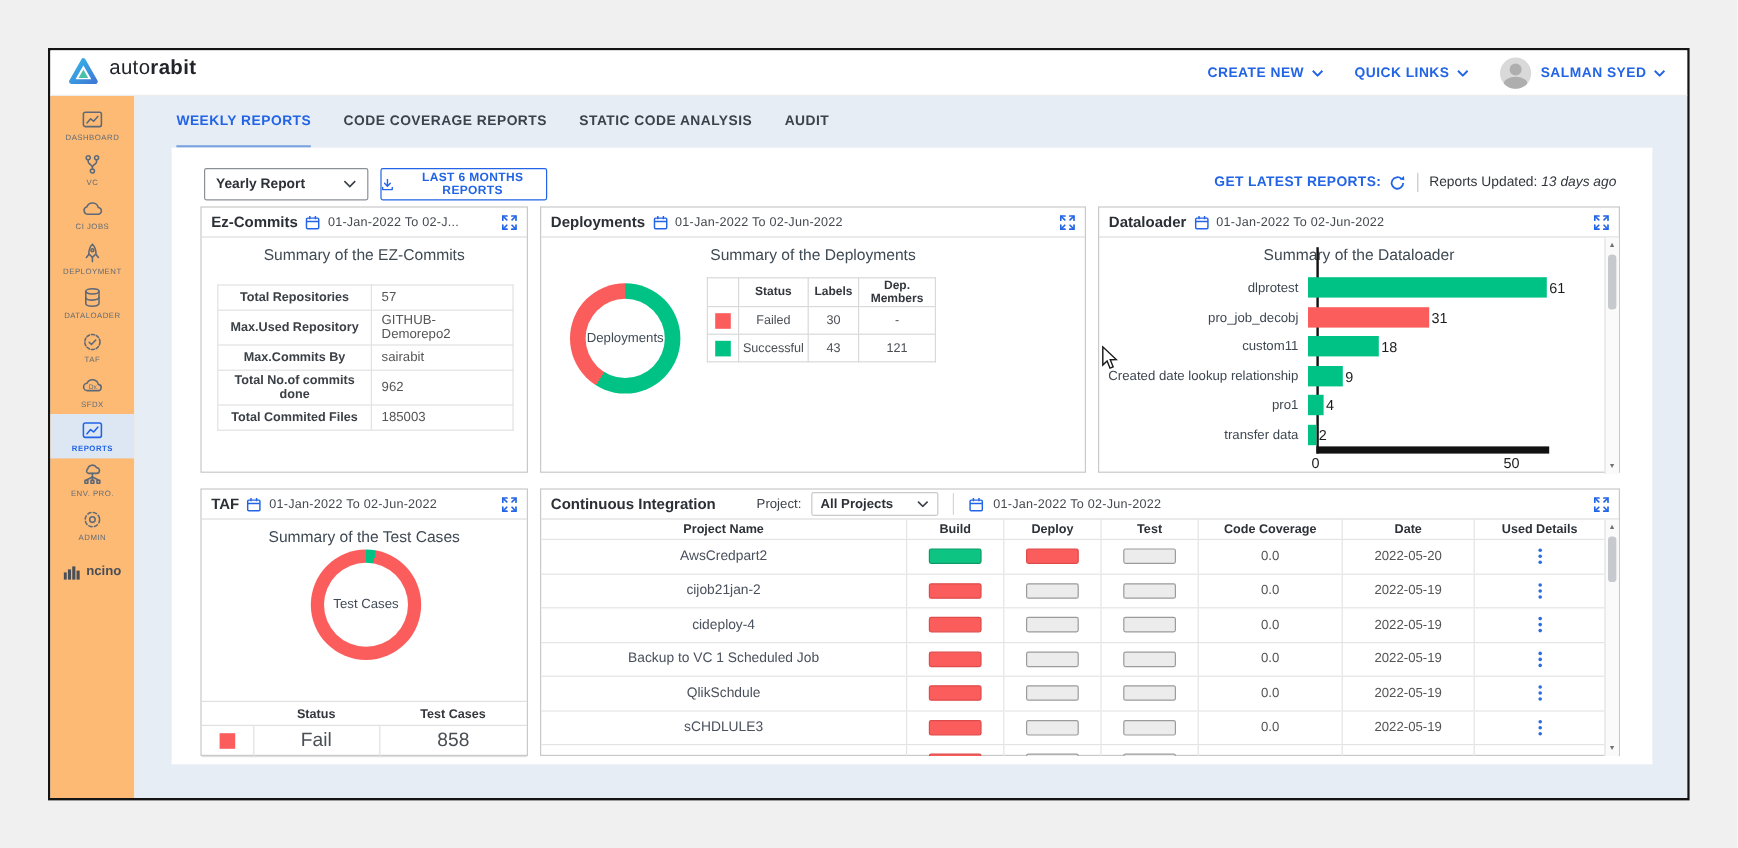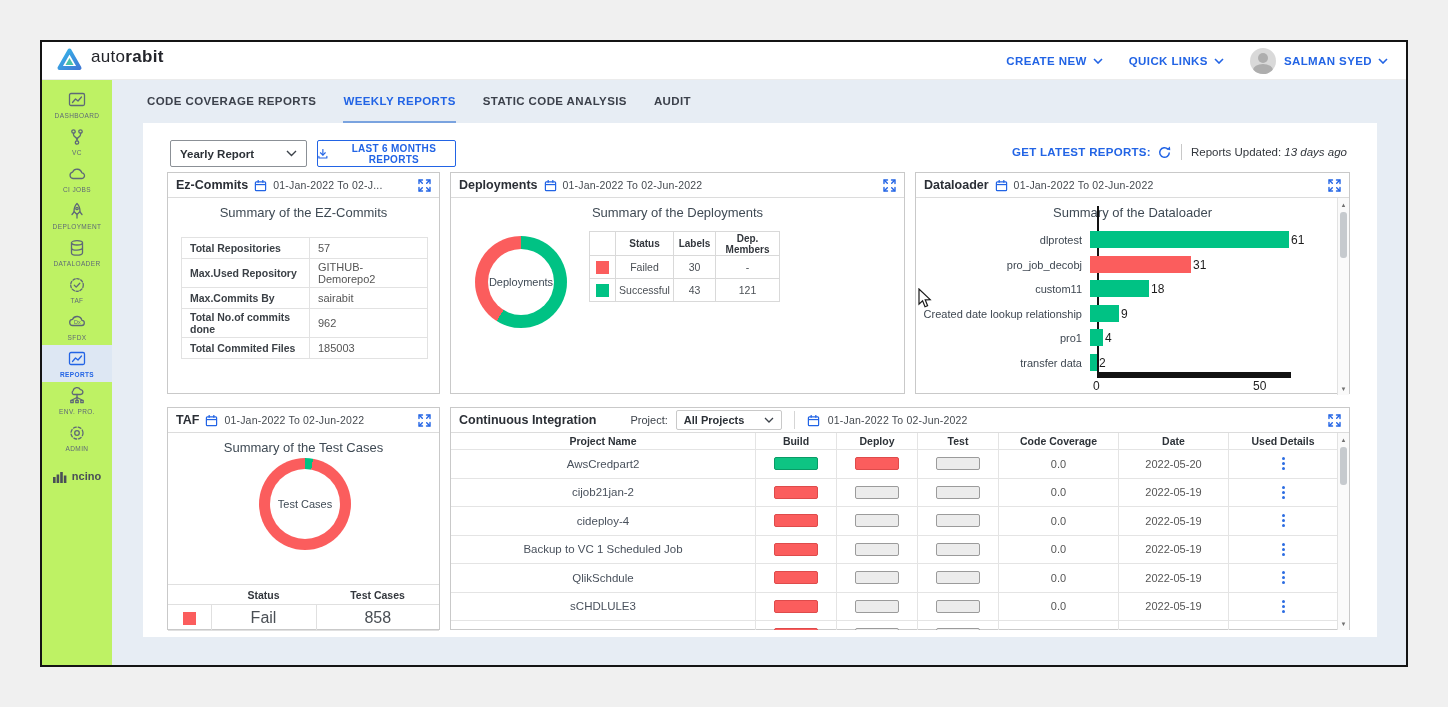--- a/index.html
+++ b/index.html
@@ -16,21 +16,21 @@
   .hdr-right { margin-left:auto; display:flex; gap:26px; }
   .hdr-link { display:flex; align-items:center; gap:6px; color:#2264e5; font-size:11.5px; font-weight:700; letter-spacing:.4px; cursor:pointer; }
   .user-chip { display:flex; align-items:center; gap:8px; cursor:pointer; }
   .avatar { width:26px; height:26px; border-radius:50%; background:#d9d9d9; position:relative; overflow:hidden; }
   .avatar::before { content:""; position:absolute; left:8px; top:5px; width:10px; height:10px; border-radius:50%; background:#aeaeae; }
   .avatar::after { content:""; position:absolute; left:3px; top:16px; width:20px; height:12px; border-radius:50%; background:#aeaeae; }
 
   .shell { display:flex; height:585px; }
 
   
-  .sidebar { width:70px; background:#bef264; padding-top:6px; flex:none; }
+  .sidebar { width:70px; background:#fdba74; padding-top:6px; flex:none; }
   .sb-item { height:37px; display:flex; flex-direction:column; align-items:center; justify-content:center; gap:2px; cursor:pointer; }
   .sb-item .lbl { font-size:6.5px; color:#5f6a76; letter-spacing:.4px; text-align:center; }
   .sb-item.active { background:#dde7f3; }
   .sb-item.active .lbl { color:#2264e5; font-weight:700; }
   .sb-item.active svg * { stroke:#2264e5; }
   .sb-item.ncino { flex-direction:row; gap:4px; height:40px; }
   .sb-item.ncino .lbl { font-size:11px; font-weight:700; color:#4a4f57; letter-spacing:0; text-transform:none; }
 
   
   .main { flex:1; background:#e7edf4; position:relative; }
@@ -62,21 +62,21 @@
 
   #panel-ez  { left:24px;  top:49px;  width:273px; height:222px; }
   #panel-dep { left:307px; top:49px;  width:455px; height:222px; }
   #panel-dl  { left:772px; top:49px;  width:435px; height:222px; }
   #panel-taf { left:24px;  top:284px; width:273px; height:223px; }
   #panel-ci  { left:307px; top:284px; width:900px; height:223px; }
 
   
   .ez-table { position:absolute; left:13px; top:39px; width:247px; border-collapse:collapse; }
   .ez-table td { border:1px solid #e2e2e2; height:21px; padding:2px 8px; }
-  .ez-table td.k { font-size:10.5px; font-weight:700; color:#3b4046; width:128px; }
+  .ez-table td.k { font-size:10.5px; font-weight:700; color:#3b4046; width:128px;text-align:center; }
   .ez-table td.v { font-size:11px; color:#555; }
 
   
   .donut { position:absolute; border-radius:50%; }
   .donut .hole { position:absolute; border-radius:50%; background:#fff; }
   .donut .dlabel { position:absolute; inset:0; display:flex; align-items:center; justify-content:center; font-size:11px; color:#3f4a55; }
   #dep-donut { left:24px; top:38px; width:92px; height:92px; }
   #dep-donut .hole { inset:13px; }
   #taf-donut { left:91px; top:25px; width:92px; height:92px; }
   #taf-donut .hole { inset:11px; }
@@ -278,22 +278,22 @@
             <rect x="3.6" y="5.5" width="2.6" height="8.5" fill="#4a4f57"></rect>
           <rect x="7.2" y="3" width="2.6" height="11" fill="#4a4f57"></rect>
             <rect x="10.8" y="6.5" width="2.6" height="7.5" fill="#4a4f57"></rect>
         </svg>
         <span class="lbl">ncino</span>
       </div>
     </nav>
 
     <div class="main">
       <div class="tabbar">
+        <div class="tab active">WEEKLY REPORTS</div>
         <div class="tab">CODE COVERAGE REPORTS</div>
-        <div class="tab active">WEEKLY REPORTS</div>
         <div class="tab">STATIC CODE ANALYSIS</div>
         <div class="tab">AUDIT</div>
       </div>
 
       <div class="card">
 
         <div class="period-select">
           <span class="val">Yearly Report</span>
           <svg width="11" height="7" viewBox="0 0 11 7">
               <polyline points="1,1 5.5,5.5 10,1" fill="none" stroke="#3c424a" stroke-width="1.4"></polyline>

